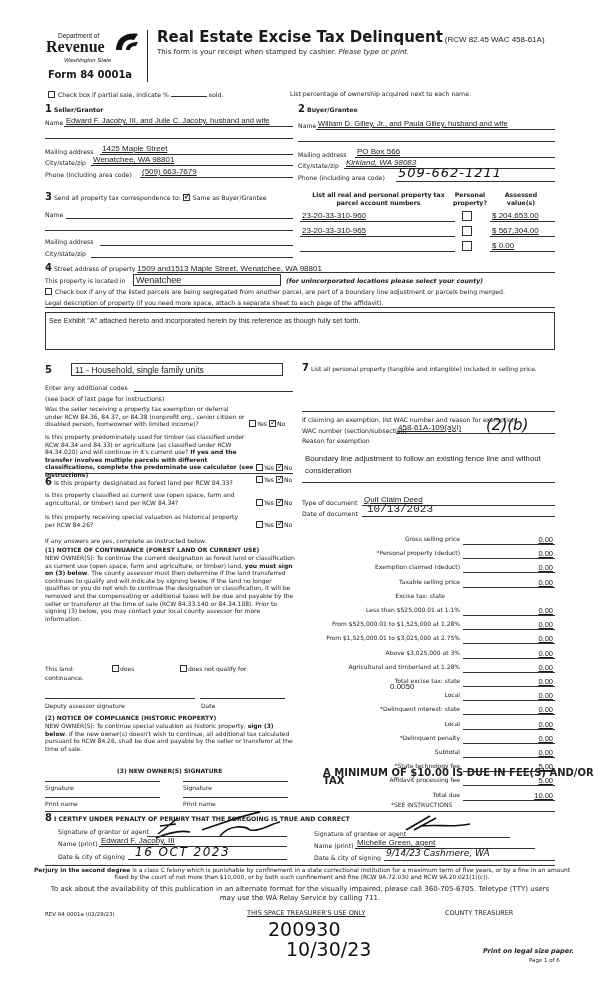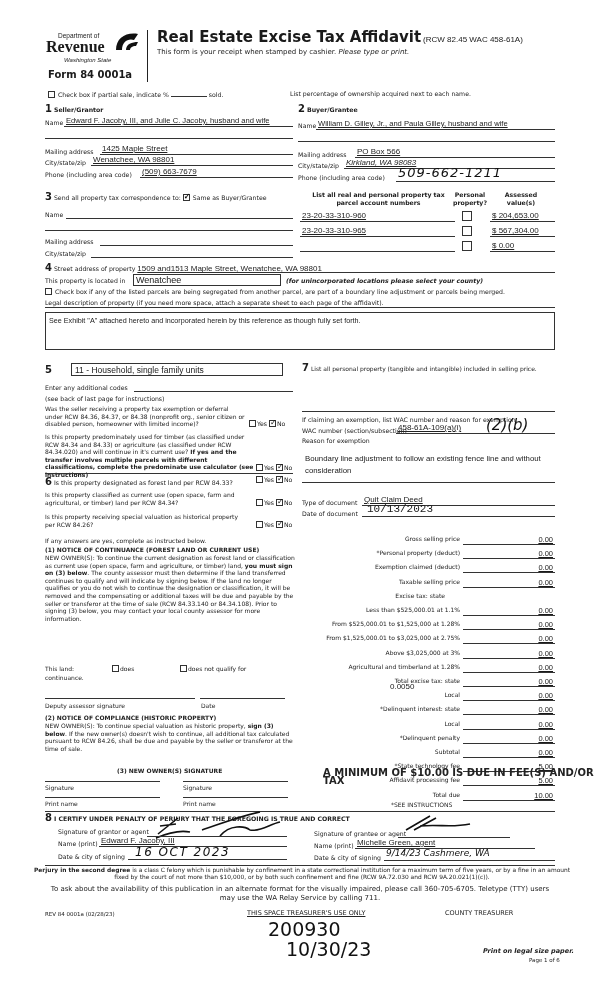--- a/index.html
+++ b/index.html
@@ -31,21 +31,21 @@
   <div class="abs" style="left:22px;top:29px;font-size:6px;font-style:italic;">Washington State</div>
   <svg class="abs" style="left:70px;top:2px;" width="30" height="24" viewBox="0 0 30 24">
     <path d="M4 20 C4 8, 14 2, 26 4 L22 10 C16 8, 10 12, 10 20 Z" fill="#111"></path>
     <path d="M14 20 C14 14, 20 12, 26 12 L24 16 C20 16, 18 18, 18 20 Z" fill="#111"></path>
   </svg>
 </div>
 <div class="abs" style="left:48px;top:69px;font-family:'DejaVu Sans',sans-serif;font-weight:bold;font-size:10px;">Form 84 0001a</div>
 <div class="abs" style="left:147px;top:30px;width:1px;height:52px;background:#222;"></div>
 
 <div class="abs" style="left:157px;top:28px;white-space:nowrap;">
-  <span style="font-family:'DejaVu Sans',sans-serif;font-weight:bold;font-size:15px;">Real Estate Excise Tax Affidavit</span>
+  <span style="font-family:'DejaVu Sans',sans-serif;font-weight:bold;font-size:15px;">Real Estate Excise Tax Delinquent</span>
   <span style="font-size:8px;">(RCW 82.45 WAC 458-61A)</span>
 </div>
 <div class="abs para" style="left:157px;top:48px;font-size:7px;line-height:9px;">
   <div><span>This form is your receipt when stamped by cashier.</span> <i>Please type or print.</i></div>
 </div>
 
 <div class="abs lbl" style="left:48px;top:90px;">
   <span class="cb"></span>
   <span>Check box if partial sale, indicate %</span>
   <span style="display:inline-block;width:36px;border-bottom:1px solid #333;height:7px;"></span>

